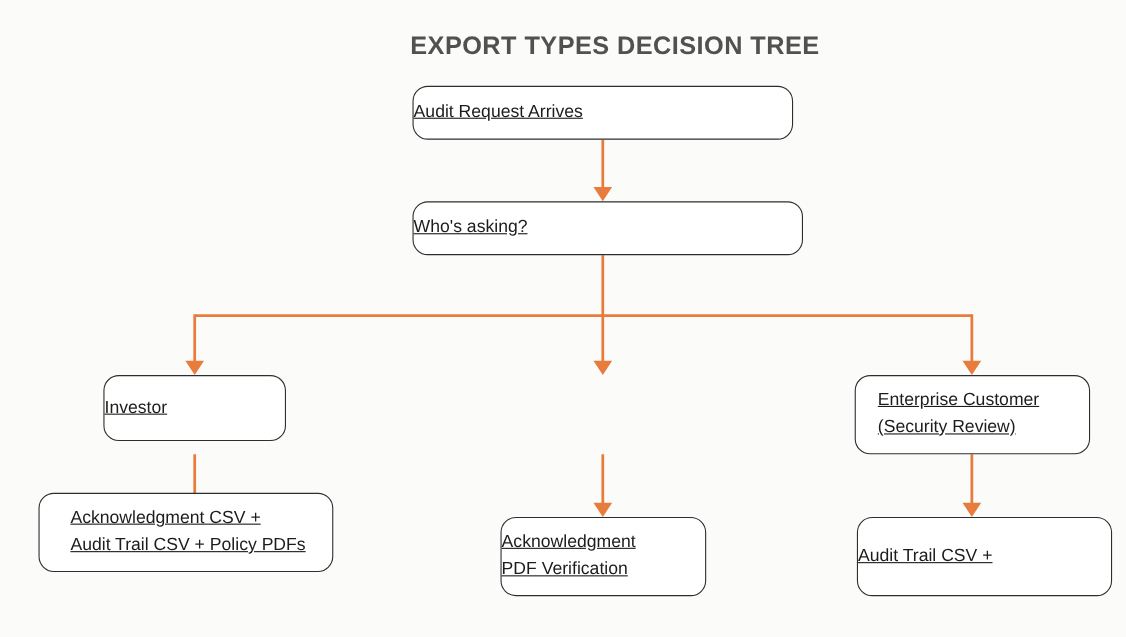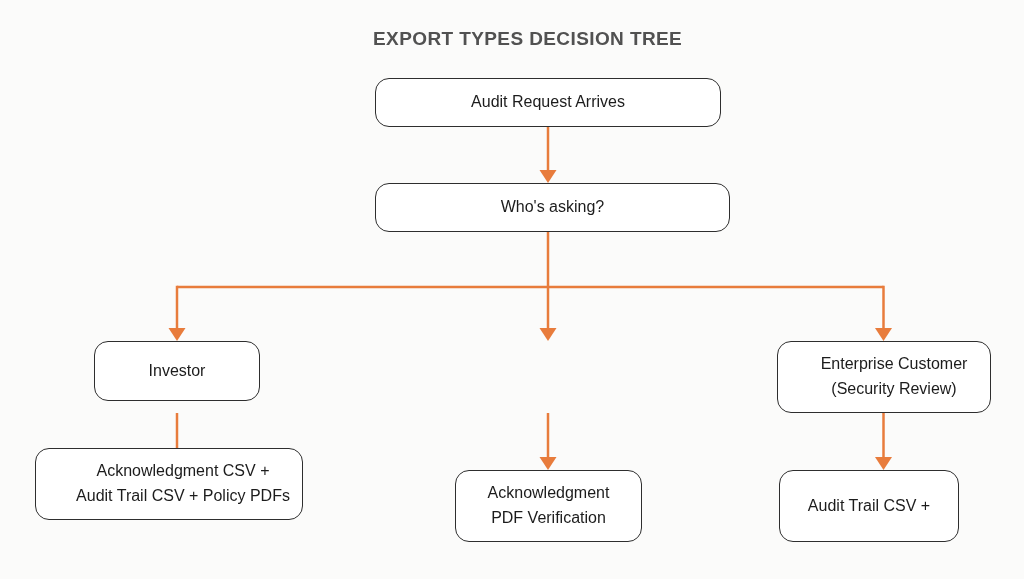--- a/index.html
+++ b/index.html
@@ -12,21 +12,21 @@
     height: 579px;
     background: var(--background, #FBFBFA);
     font-family: "Liberation Sans", sans-serif;
     overflow: hidden;
   }
   .title {
     position: absolute;
     left: 373px;
     top: 28px;
     margin: 0;
-    font-size: 19px;
+    font-size: 23px;
     font-weight: 700;
     letter-spacing: 0.4px;
     color: var(--title-text, #515151);
   }
   .connectors {
     position: absolute;
     left: 0;
     top: 0;
     width: 1024px;
     height: 579px;
@@ -41,39 +41,40 @@
     stroke: none;
   }
   .node {
     position: absolute;
     box-sizing: border-box;
     background: var(--box-fill, #FFFFFF);
     border: 1.4px solid var(--box-border, #2E2E2E);
     border-radius: 14px;
     display: flex;
     flex-direction: column;
-    align-items: center;
+    align-items: flex-start;
     justify-content: center;
     text-align: center;
     color: var(--text, #1C1C1C);
     font-size: 16px;
     line-height: 1.55;
+    text-decoration: underline;
   }
   .node span { display: block; }
   
   .node.root      { left: 375px; top: 78px;  width: 346px; height: 49px; }
   .node.question  { left: 375px; top: 183px; width: 355px; height: 49px; }
   
   .node.branch-investor   { left: 94px;  top: 341px; width: 166px; height: 60px; }
   .node.branch-broker     { left: 433px; top: 341px; width: 231px; height: 72px; }
   .node.branch-enterprise { left: 777px; top: 341px; width: 214px; height: 72px; padding-left: 20px; }
   
   .node.outcome-investor   { left: 35px;  top: 448px; width: 268px; height: 72px; padding-left: 28px; }
   .node.outcome-broker     { left: 455px; top: 470px; width: 187px; height: 72px; }
-  .node.outcome-enterprise { left: 779px; top: 470px; width: 180px; height: 72px; }
+  .node.outcome-enterprise { left: 779px; top: 470px; width: 232px; height: 72px; }
 </style>
 </head>
 <body>
 
 <div class="canvas">
 
   <h1 class="title">EXPORT TYPES DECISION TREE</h1>
 
   <svg class="connectors" viewBox="0 0 1024 579" xmlns="http://www.w3.org/2000/svg">
 

